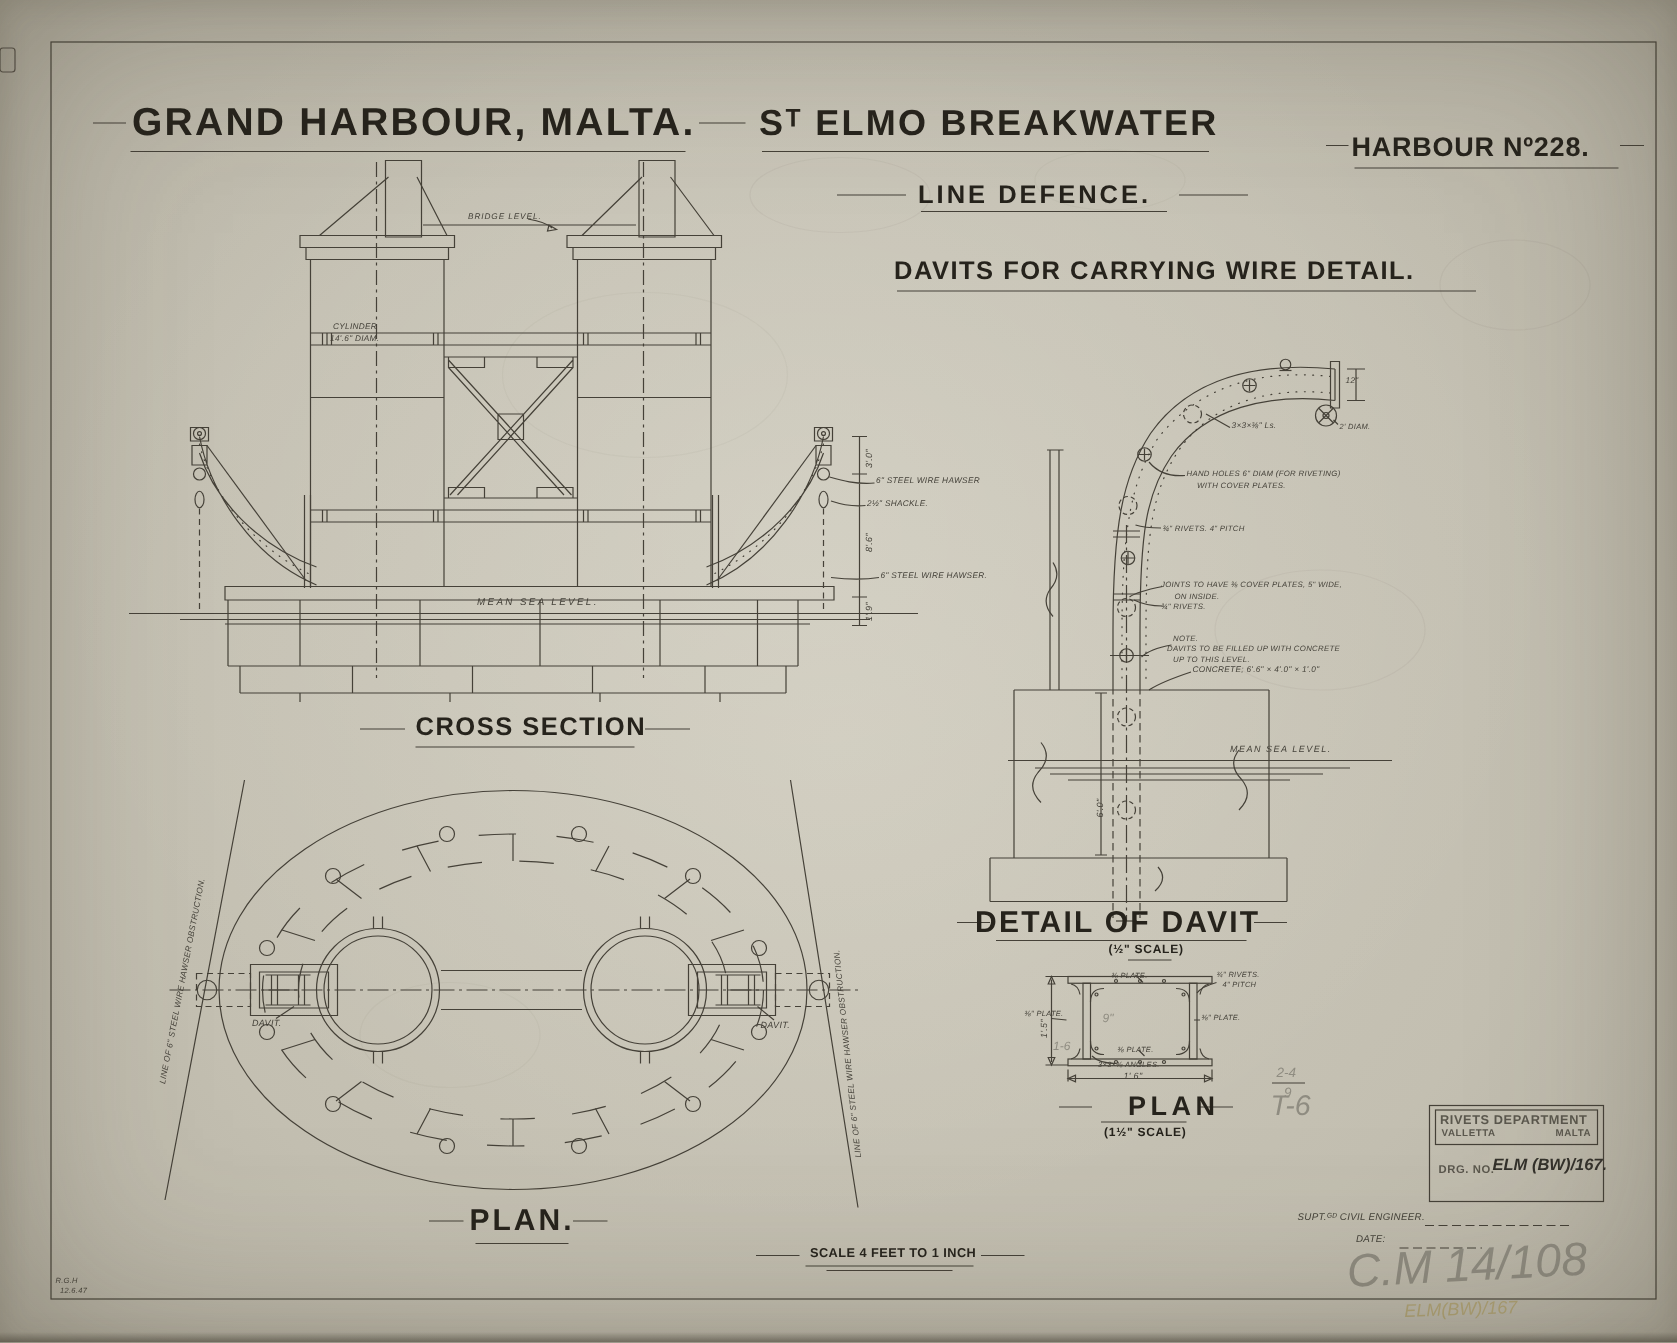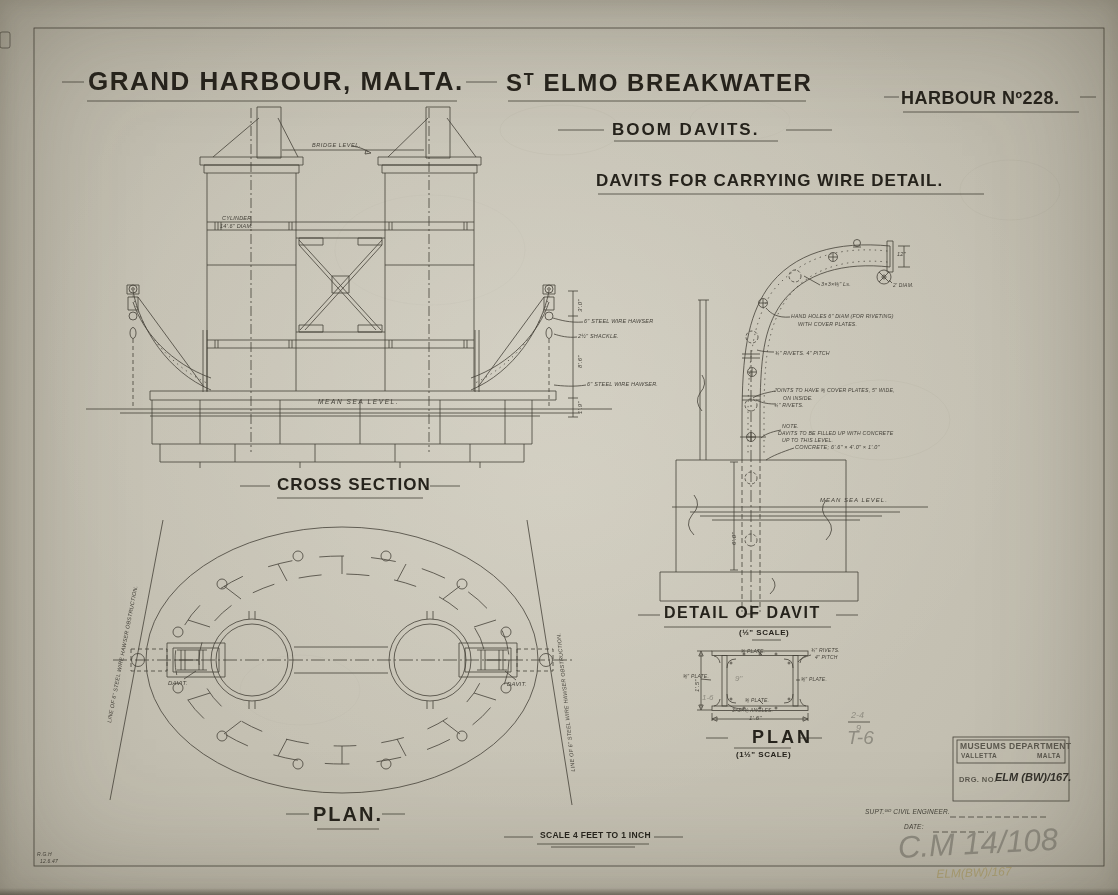--- a/index.html
+++ b/index.html
@@ -213,21 +213,21 @@
     <rect x="957" y="740" width="108" height="23" stroke="#57544b" stroke-width=".9"></rect>
     <path stroke="#3f3c35" stroke-width=".7" stroke-dasharray="6 3" d="M950,817H1048 M933,832H988"></path>
     <path stroke="#8f8c81" stroke-width=".8" d="M848,722H870"></path>
   </g>
   <g></g>
 </svg>
 
 <span class="lbl ttl" style="left:506px;top:69px;font-size:24px;letter-spacing:1.5px;">Sᵀ ELMO BREAKWATER</span>
 <span class="lbl ttl" style="left:88px;top:66px;font-size:26px;letter-spacing:1.5px;">GRAND HARBOUR, MALTA.</span>
 <span class="lbl ttl" style="left:901px;top:88px;font-size:18px;letter-spacing:.5px;">HARBOUR Nº228.</span>
-<span class="lbl ttl" style="left:612px;top:120px;font-size:17px;letter-spacing:2px;">BOOM DAVITS.</span>
+<span class="lbl ttl" style="left:612px;top:120px;font-size:17px;letter-spacing:2px;">LINE DEFENCE.</span>
 <span class="lbl ttl" style="left:596px;top:171px;font-size:17px;letter-spacing:1px;">DAVITS FOR CARRYING WIRE DETAIL.</span>
 
 <span class="lbl ann" style="left:312px;top:142px;letter-spacing:.6px;">BRIDGE LEVEL.</span>
 <span class="lbl ann" style="left:222px;top:215px;">CYLINDER</span>
 <span class="lbl ann" style="left:220px;top:223px;">14'.6" DIAM.</span>
 <span class="lbl ann" style="left:318px;top:398px;font-size:6.5px;letter-spacing:1.6px;">MEAN SEA LEVEL.</span>
 <span class="lbl ann" style="left:584px;top:318px;">6" STEEL WIRE HAWSER</span>
 <span class="lbl ann" style="left:578px;top:333px;">2½" SHACKLE.</span>
 <span class="lbl ann" style="left:587px;top:381px;">6" STEEL WIRE HAWSER.</span>
 <span class="lbl ann rot" style="left:577px;top:312px;font-size:6px;">3'.0"</span>
@@ -249,21 +249,21 @@
 <span class="lbl ann" style="left:775px;top:350px;font-size:5.2px;">¾" RIVETS. 4" PITCH</span>
 <span class="lbl ann" style="left:774px;top:387px;font-size:5.2px;">JOINTS TO HAVE ⅜ COVER PLATES, 5" WIDE,</span>
 <span class="lbl ann" style="left:783px;top:395px;font-size:5.2px;">ON INSIDE.</span>
 <span class="lbl ann" style="left:774px;top:402px;font-size:5.2px;">¾" RIVETS.</span>
 <span class="lbl ann" style="left:782px;top:423px;font-size:5.2px;">NOTE.</span>
 <span class="lbl ann" style="left:778px;top:430px;font-size:5.2px;">DAVITS TO BE FILLED UP WITH CONCRETE</span>
 <span class="lbl ann" style="left:782px;top:437px;font-size:5.2px;">UP TO THIS LEVEL.</span>
 <span class="lbl ann" style="left:795px;top:444px;">CONCRETE; 6'.6" × 4'.0" × 1'.0"</span>
 <span class="lbl ann" style="left:820px;top:497px;font-size:6px;letter-spacing:1px;">MEAN SEA LEVEL.</span>
 <span class="lbl ann rot" style="left:731px;top:545px;font-size:6px;">6'.0"</span>
-<span class="lbl ttl" style="left:664px;top:604px;font-size:16px;letter-spacing:1.5px;">DETAIL OF DAVIT</span>
+<span class="lbl ttl" style="left:650px;top:604px;font-size:20px;letter-spacing:1.5px;">DETAIL OF DAVIT</span>
 <span class="lbl ttl" style="left:739px;top:628px;font-size:8px;letter-spacing:.5px;">(½" SCALE)</span>
 
 <span class="lbl ann" style="left:741px;top:648px;font-size:5px;">⅜ PLATE.</span>
 <span class="lbl ann" style="left:811px;top:647px;font-size:5px;">¾" RIVETS.</span>
 <span class="lbl ann" style="left:815px;top:654px;font-size:5px;">4" PITCH</span>
 <span class="lbl ann" style="left:683px;top:673px;font-size:5px;">⅜" PLATE.</span>
 <span class="lbl ann" style="left:801px;top:676px;font-size:5px;">⅜" PLATE.</span>
 <span class="lbl ann" style="left:745px;top:697px;font-size:5px;">⅜ PLATE.</span>
 <span class="lbl ann" style="left:732px;top:707px;font-size:5px;">3×3×⅜ ANGLES.</span>
 <span class="lbl ann rot" style="left:694px;top:692px;font-size:6px;">1'.5"</span>
@@ -272,21 +272,21 @@
 <span class="lbl ttl" style="left:736px;top:750px;font-size:8px;letter-spacing:.5px;">(1½" SCALE)</span>
 
 <span class="lbl pencil" style="left:735px;top:674px;font-size:8px;">9"</span>
 <span class="lbl pencil" style="left:702px;top:693px;font-size:8px;">1-6</span>
 <span class="lbl pencil" style="left:851px;top:710px;font-size:9px;">2-4</span>
 <span class="lbl pencil" style="left:856px;top:723px;font-size:9px;">9</span>
 <span class="lbl pencil" style="left:847px;top:727px;font-size:19px;">T-6</span>
 <span class="lbl pencil" style="left:897px;top:830px;font-size:31px;transform:rotate(-3deg);transform-origin:0 0;">C.M 14/108</span>
 <span class="lbl pencil-y" style="left:936px;top:867px;font-size:12px;transform:rotate(-2deg);transform-origin:0 0;">ELM(BW)/167</span>
 
-<span class="lbl stampc" style="left:960px;top:741px;font-size:8.5px;">MUSEUMS DEPARTMENT</span>
+<span class="lbl stampc" style="left:960px;top:741px;font-size:8.5px;">RIVETS DEPARTMENT</span>
 <span class="lbl stampc" style="left:961px;top:752px;font-size:6.5px;">VALLETTA</span>
 <span class="lbl stampc" style="left:1037px;top:752px;font-size:6.5px;">MALTA</span>
 <span class="lbl stampc" style="left:959px;top:775px;font-size:7.5px;">DRG. NO.</span>
 <span class="lbl" style="left:995px;top:771px;font-size:11px;font-weight:700;font-style:italic;color:#33312b;">ELM (BW)/167.</span>
 <span class="lbl ann" style="left:865px;top:808px;font-size:6.5px;">SUPT.ᴳᴰ CIVIL ENGINEER.</span>
 <span class="lbl ann" style="left:904px;top:823px;font-size:6.5px;">DATE:</span>
 
 <span class="lbl ttl" style="left:540px;top:830px;font-size:8.5px;letter-spacing:.3px;">SCALE 4 FEET TO 1 INCH</span>
 <span class="lbl ann" style="left:37px;top:851px;font-size:5px;">R.G.H</span>
 <span class="lbl ann" style="left:40px;top:858px;font-size:5px;">12.6.47</span>

